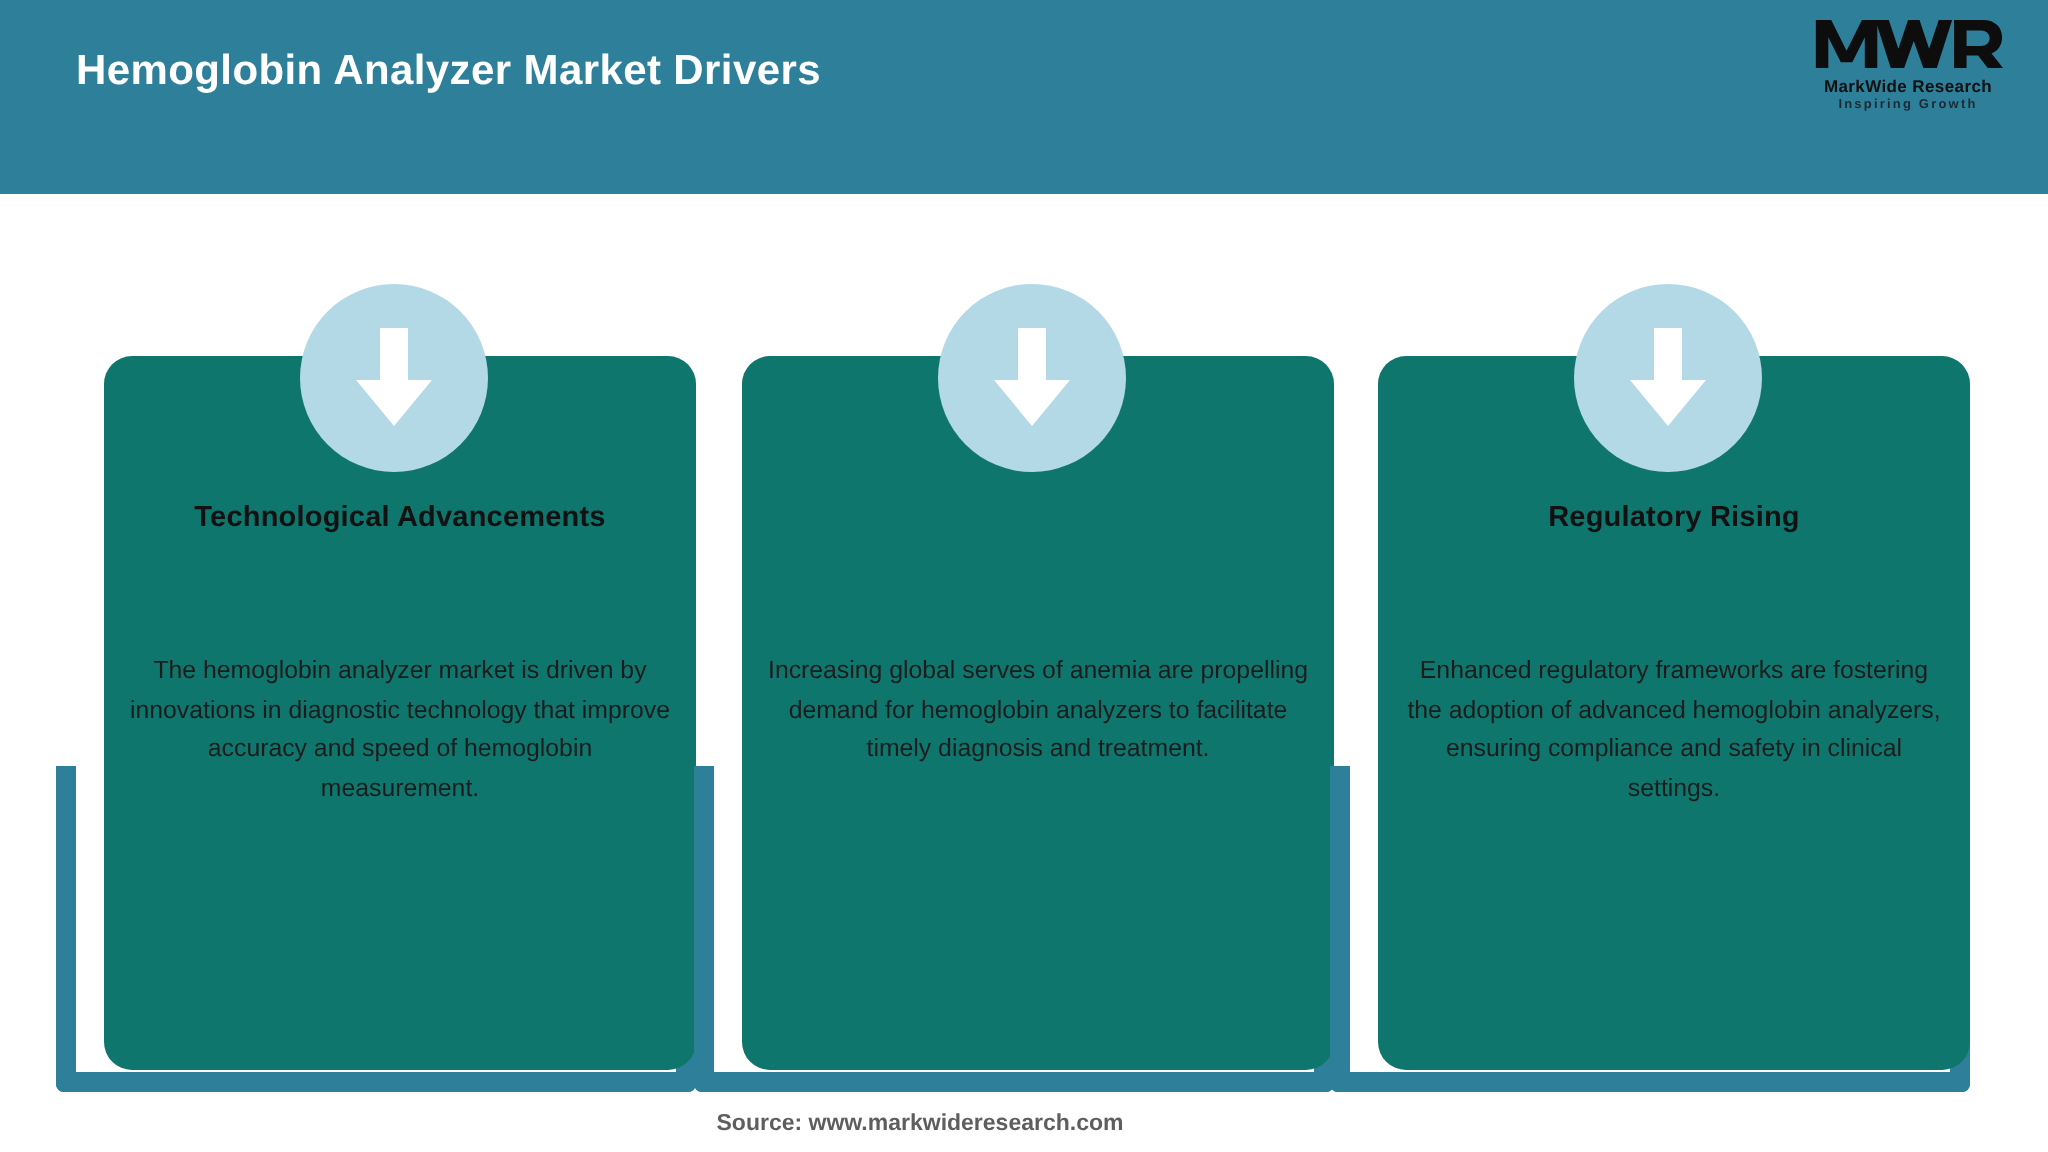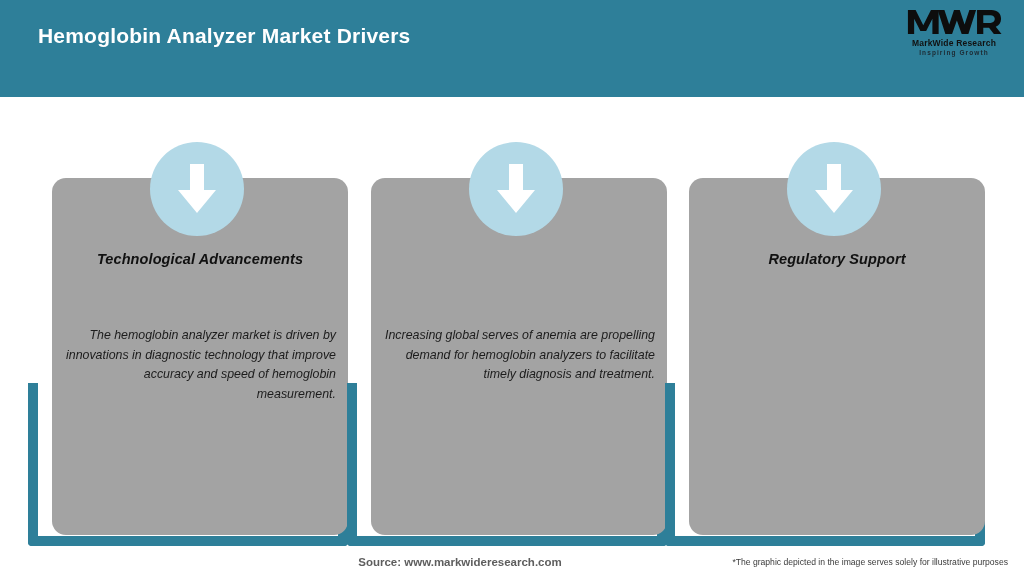--- a/index.html
+++ b/index.html
@@ -52,34 +52,33 @@
     border-right:10px solid #2e7f99;
     border-bottom:10px solid #2e7f99;
     border-top:0;
     border-bottom-left-radius:4px;
     border-bottom-right-radius:4px;
   }
 
   
   .card {
     position:absolute; left:24px; top:36px; width:296px; height:357px;
-    background:#a3a3a3;
+    background:#0f766e;
     border-radius:14px;
-    font-style:italic;
   }
   .card-title {
     position:absolute; left:14px; right:14px; top:73px;
     text-align:center;
     font-size:14.5px; font-weight:bold; color:#111111;
     letter-spacing:.1px;
   }
   .card-body {
     position:absolute; left:12px; right:12px; top:148px;
     font-size:12.4px; color:#1c1c1c; line-height:19.5px;
-    text-align:right;
+    text-align:center;
   }
 
   
   .circle {
     position:absolute; top:0; left:122px;
     width:94px; height:94px; border-radius:50%;
     background:#b3d9e7;
     display:flex; align-items:center; justify-content:center;
   }
   .circle svg { display:block; }
@@ -139,27 +138,27 @@
       <div class="circle">
         <svg width="46" height="54" viewBox="0 0 46 54">
           <path d="M16 2 L30 2 L30 28 L42 28 L23 51 L4 28 L16 28 Z" fill="#ffffff"></path>
         </svg>
       </div>
     </div>
 
     <div class="card-group g3">
       <div class="uframe"></div>
       <div class="card">
-        <div class="card-title">Regulatory Support</div>
+        <div class="card-title">Regulatory Rising</div>
+        <div class="card-body">Enhanced regulatory frameworks are fostering the adoption of advanced hemoglobin analyzers, ensuring compliance and safety in clinical settings.</div>
       </div>
       <div class="circle">
         <svg width="46" height="54" viewBox="0 0 46 54">
           <path d="M16 2 L30 2 L30 28 L42 28 L23 51 L4 28 L16 28 Z" fill="#ffffff"></path>
         </svg>
       </div>
     </div>
 
   </div>
 
   <div class="footer-source">Source: www.markwideresearch.com</div>
-  <div class="footer-note">*The graphic depicted in the image serves solely for illustrative purposes</div>
 
 </div>
 
 </body></html>

